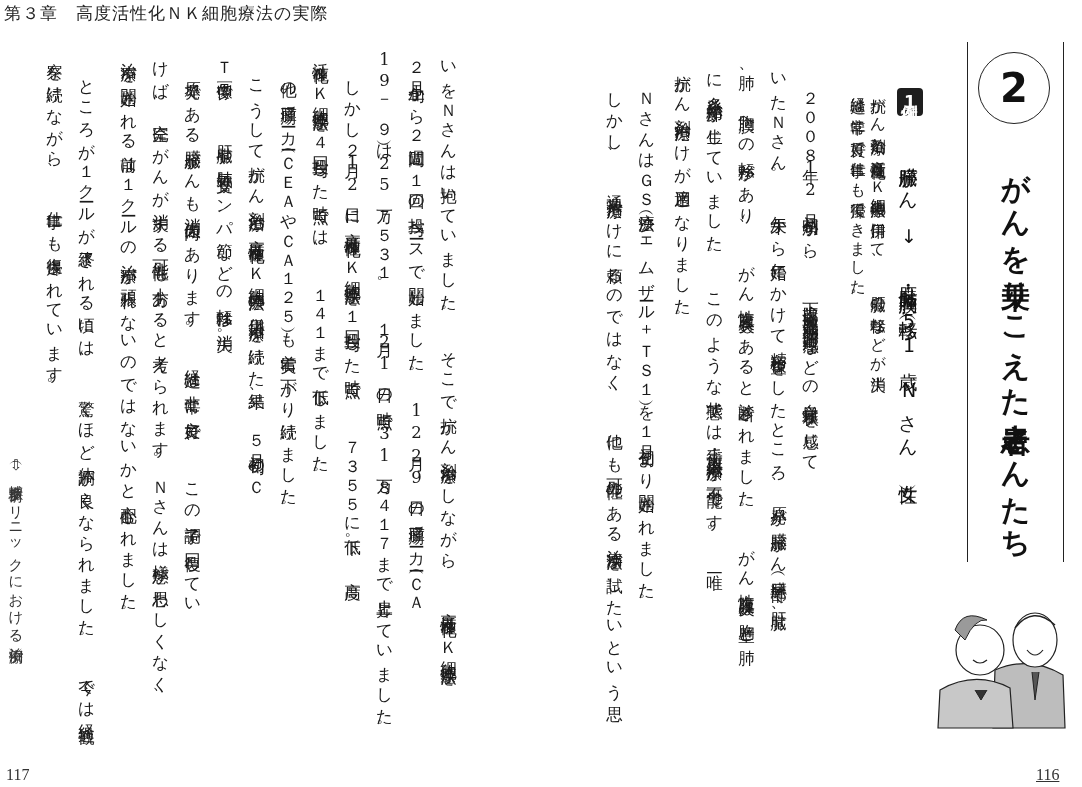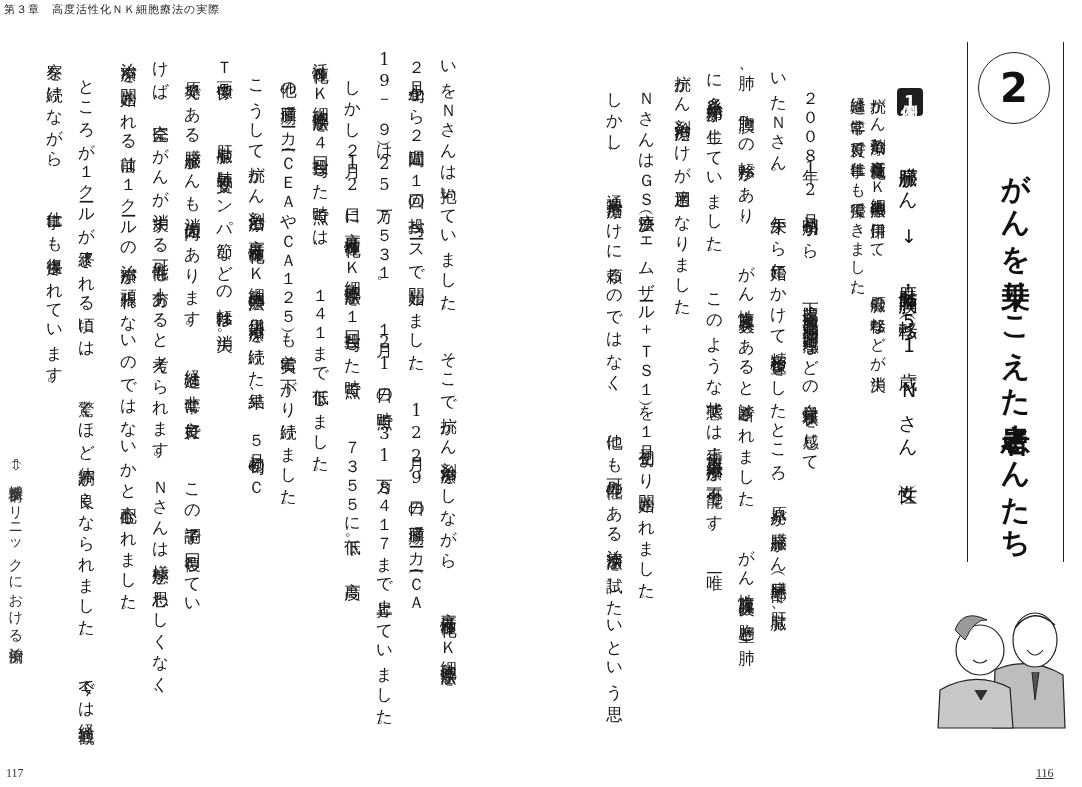--- a/index.html
+++ b/index.html
@@ -1,21 +1,21 @@
 <!DOCTYPE html>
 <html><head>
 <meta charset="utf-8">
 <style>
   html, body { margin: 0; padding: 0; background: #ffffff; }
   body { width: 1082px; height: 787px; position: relative; overflow: hidden;
          font-family: "DejaVu Serif", "Liberation Serif", serif; color: #1a1a1a; }
 
   .running-head { position: absolute; left: 4px; top: 2px; font-family: "DejaVu Sans", "Liberation Sans", sans-serif;
-                  font-size: 11px; letter-spacing: 1px; color: #222; }
-  .page-num { position: absolute; top: 766px; font-size: 12px; color: #333; font-family: "Liberation Serif", serif; }
+                  font-size: 17px; letter-spacing: 1px; color: #222; }
+  .page-num { position: absolute; top: 766px; font-size: 16px; color: #333; font-family: "Liberation Serif", serif; }
   .page-num.left { left: 6px; }
   .page-num.right { left: 1036px; text-decoration: underline; }
 
   
   .vcol { position: absolute; writing-mode: vertical-rl; text-orientation: upright; white-space: nowrap;
           font-size: 16.5px; line-height: 24px; letter-spacing: 2.3px; }
   .vcol.sans { font-family: "DejaVu Sans", "Liberation Sans", sans-serif; }
 
   
   .title-band { position: absolute; left: 967px; top: 42px; width: 95px; height: 520px;

